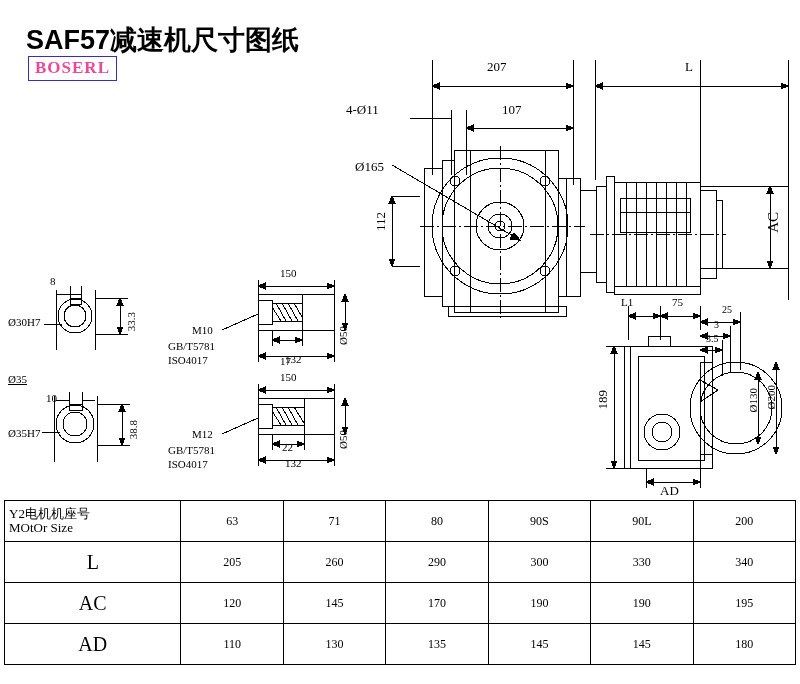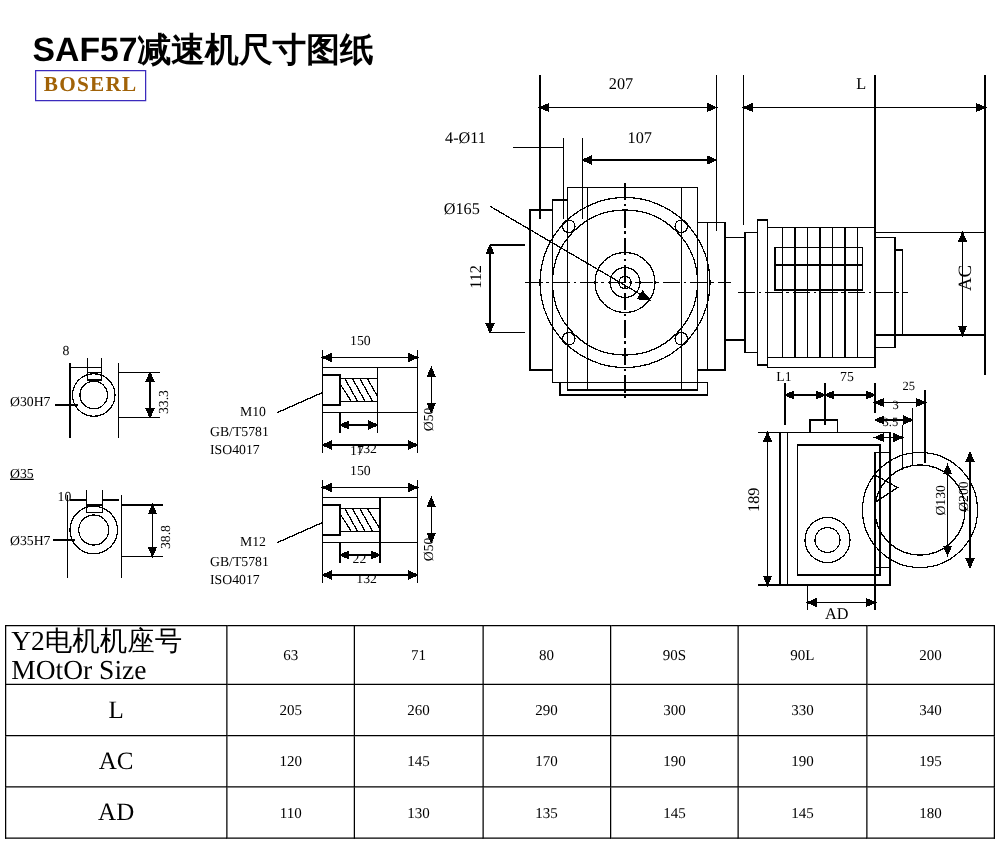--- a/index.html
+++ b/index.html
@@ -21,21 +21,21 @@
     letter-spacing:0px;
     white-space:nowrap;
   }
   #logo{
     left:28px;top:56px;
     border:1px solid #3b2bbd;
     padding:1px 6px 2px 6px;
     font-family:"Liberation Serif", serif;
     font-weight:bold;
     font-size:17px;
-    color:#a16207;
+    color:#ec4899;
     letter-spacing:1px;
     background:#fff;
   }
   
   .lbl{
     font-family:"Liberation Serif", serif;
     font-size:13px;
     white-space:nowrap;
     line-height:1.05;
   }
@@ -60,21 +60,21 @@
     font-size:12px;
     height:40px;
     padding:0;
   }
   #spec-table td.rowhead{
     width:174px;
     font-size:20px;
   }
   #spec-table td.rowhead.two{
     line-height:1.05;
-    font-size:22px;
+    font-size:13px;
     text-align:left;
     padding-left:4px;
   }
   #spec-table td.datacell{width:103px;}
   svg{display:block;}
 </style>
 </head>
 <body>
 
 <div class="abs" id="title">SAF57减速机尺寸图纸</div>
@@ -321,21 +321,21 @@
     <path d="M646 482 l7 -3 v6 z" fill="#000"></path>
     <path d="M700 482 l-7 -3 v6 z" fill="#000"></path>
     <line x1="646" y1="468" x2="646" y2="488"></line>
     <line x1="700" y1="454" x2="700" y2="488"></line>
   </g>
 </svg>
 
 <div class="abs lbl" style="left:487px;top:60px;">207</div>
 <div class="abs lbl" style="left:685px;top:60px;">L</div>
 <div class="abs lbl" style="left:502px;top:103px;">107</div>
-<div class="abs lbl" style="left:356px;top:103px;text-align:right;">4-Ø11</div>
+<div class="abs lbl" style="left:346px;top:103px;text-align:right;">4-Ø11</div>
 <div class="abs lbl" style="left:355px;top:160px;">Ø165</div>
 <div class="abs lbl vert" style="left:374px;top:212px;">112</div>
 <div class="abs lbl vert" style="left:766px;top:212px;font-size:15px;">AC</div>
 
 <div class="abs lbl sm" style="left:621px;top:297px;">L1</div>
 <div class="abs lbl sm" style="left:672px;top:297px;">75</div>
 <div class="abs lbl xs" style="left:722px;top:305px;">25</div>
 <div class="abs lbl xs" style="left:714px;top:320px;">3</div>
 <div class="abs lbl xs" style="left:706px;top:334px;">3.5</div>
 <div class="abs lbl vert" style="left:596px;top:390px;">189</div>

